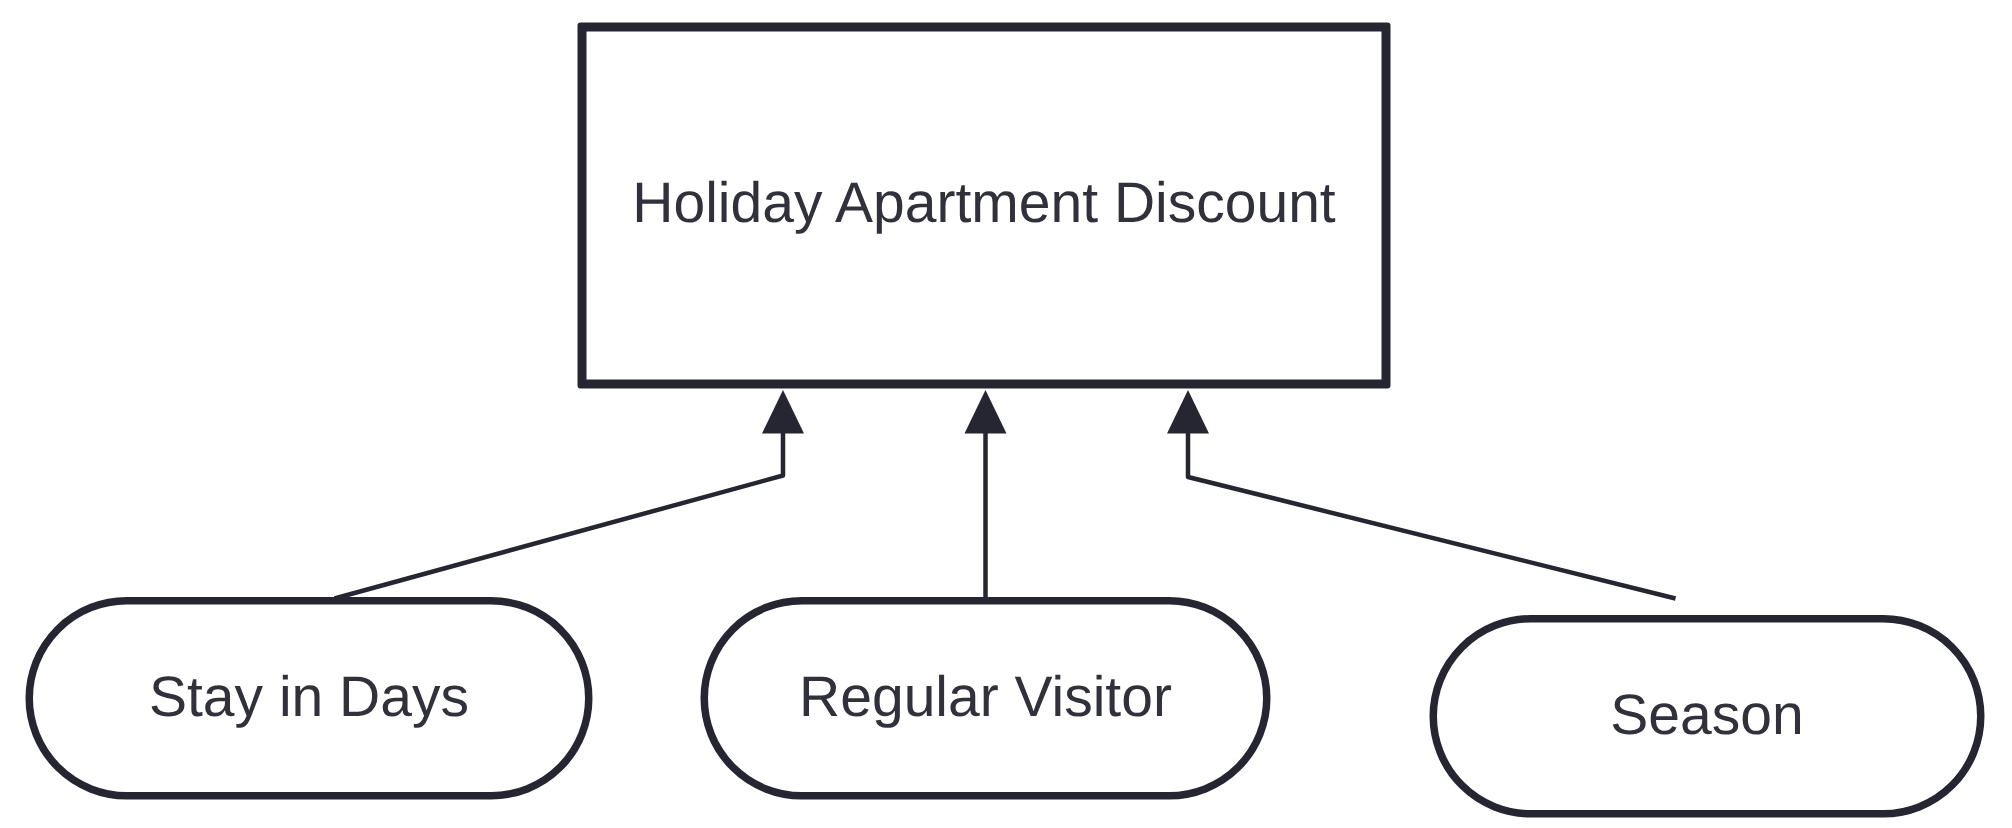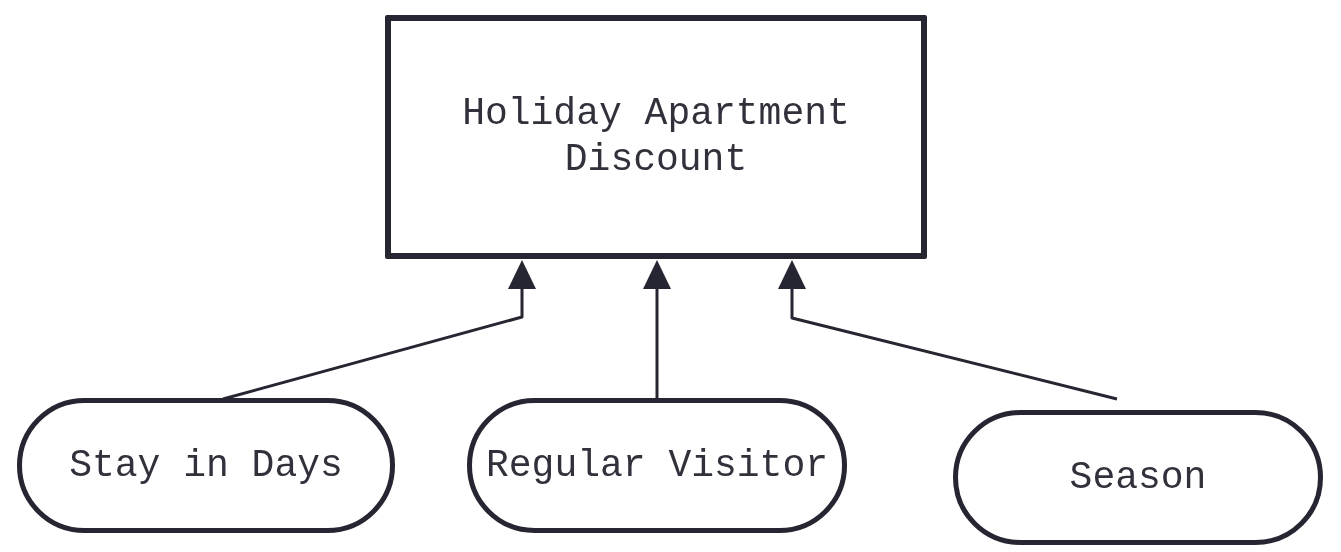--- a/index.html
+++ b/index.html
@@ -6,21 +6,21 @@
     margin: 0;
     padding: 0;
     background: #ffffff;
   }
   .canvas {
     position: relative;
     width: 1341px;
     height: 552px;
     background: #ffffff;
     overflow: hidden;
-    font-family: Liberation Mono, monospace;
+    font-family: Liberation Sans, sans-serif;
     color: #2f3039;
   }
   .connector-layer {
     position: absolute;
     left: 0;
     top: 0;
     width: 1341px;
     height: 552px;
   }
   .node {

